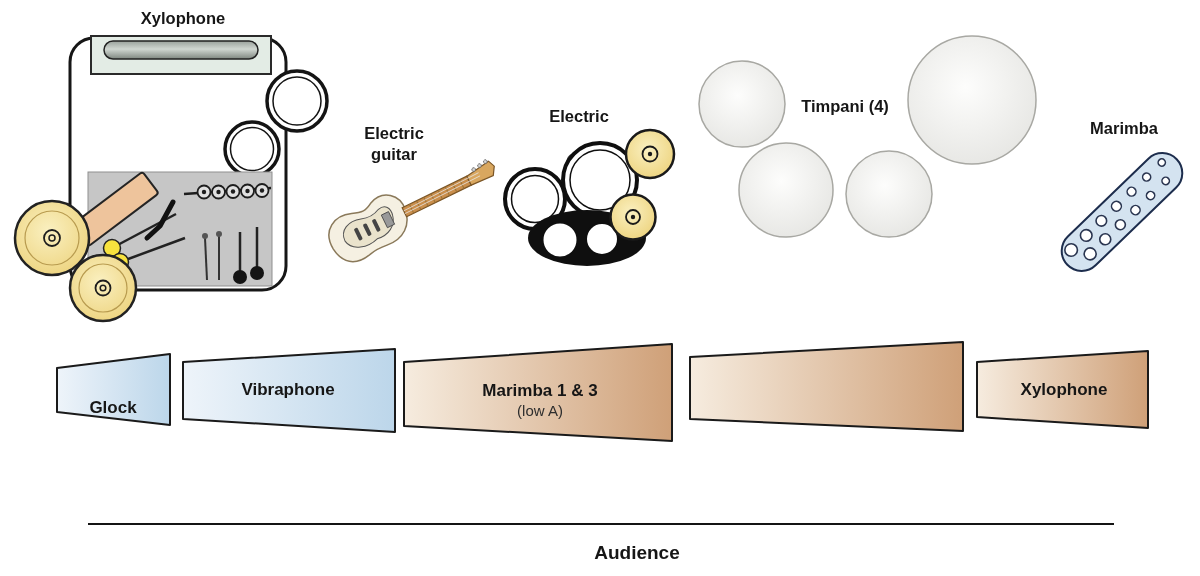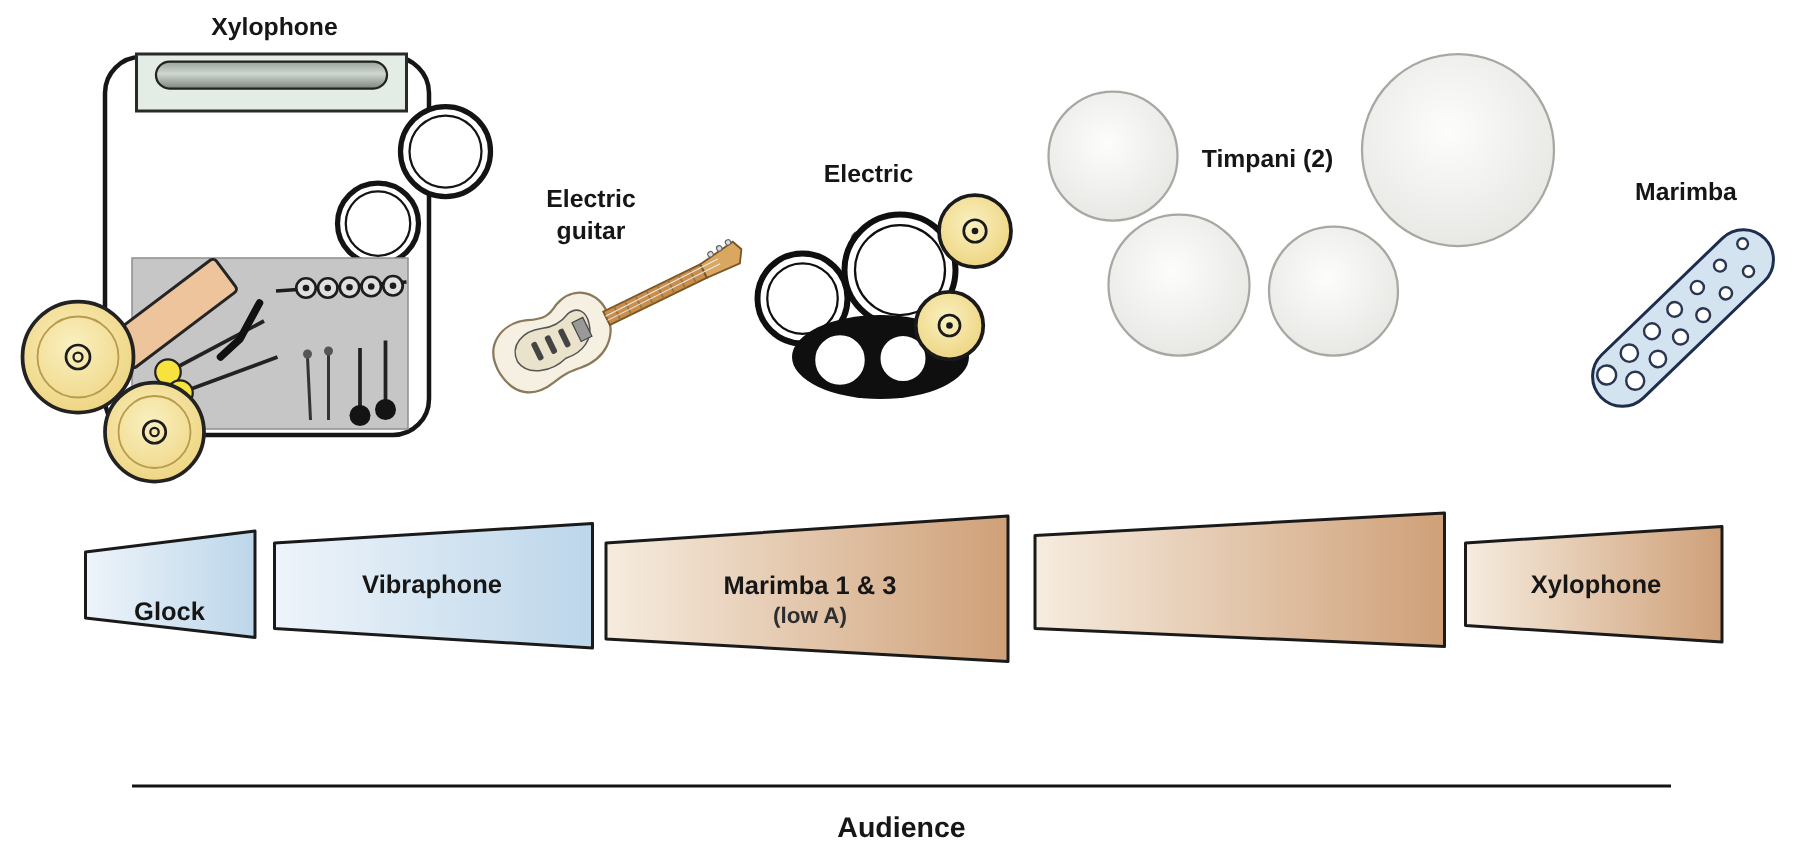--- a/index.html
+++ b/index.html
@@ -14,29 +14,29 @@
   .lbl{
     position:absolute;
     transform:translateX(-50%);
     text-align:center;
     font-weight:700;
     font-size:16.5px;
     line-height:1.28;
     color:#161616;
     white-space:pre-line;
   }
-  .lbl--big{font-size:19px;}
+  .lbl--big{font-size:19px;margin-left:36px;}
   .kb-label{
     position:absolute;
     transform:translateX(-50%);
     text-align:center;
     color:#161616;
   }
   .kb-name{font-size:17px;font-weight:700;display:block;line-height:1.25;}
-  .kb-sub{font-size:15px;font-weight:700;color:#2e2e2e;display:block;line-height:1.3;}
+  .kb-sub{font-size:15px;font-weight:400;color:#2e2e2e;display:block;line-height:1.3;}
 </style>
 </head>
 <body>
 
 <div class="canvas">
 
   <svg class="art" viewBox="0 0 1200 576" aria-hidden="true">
     <defs>
       <linearGradient id="gBlue" x1="0" y1="0" x2="1" y2="0">
         <stop offset="0" style="stop-color:var(--keyboard-blue-light,#eef4fa)"></stop>
@@ -237,21 +237,21 @@
       <polygon points="977,362 1148,351 1148,428 977,417" fill="url(#gTan)"></polygon>
     </g>
 
     <line x1="88" y1="524" x2="1114" y2="524" stroke="#141414" stroke-width="2"></line>
   </svg>
 
   <div class="lbl" style="left:183px;top:8px">Xylophone</div>
   <div class="lbl" style="left:394px;top:123px">Electric
 guitar</div>
   <div class="lbl" style="left:579px;top:106px">Electric</div>
-  <div class="lbl" style="left:845px;top:96px">Timpani (2)</div>
+  <div class="lbl" style="left:845px;top:96px">Timpani (4)</div>
   <div class="lbl" style="left:1124px;top:118px">Marimba</div>
 
   <div class="kb-label" style="left:113px;top:397px">
     <span class="kb-name">Glock</span>
   </div>
   <div class="kb-label" style="left:288px;top:379px">
     <span class="kb-name">Vibraphone</span>
   </div>
   <div class="kb-label" style="left:540px;top:380px">
     <span class="kb-name">Marimba 1 &amp; 3</span>

